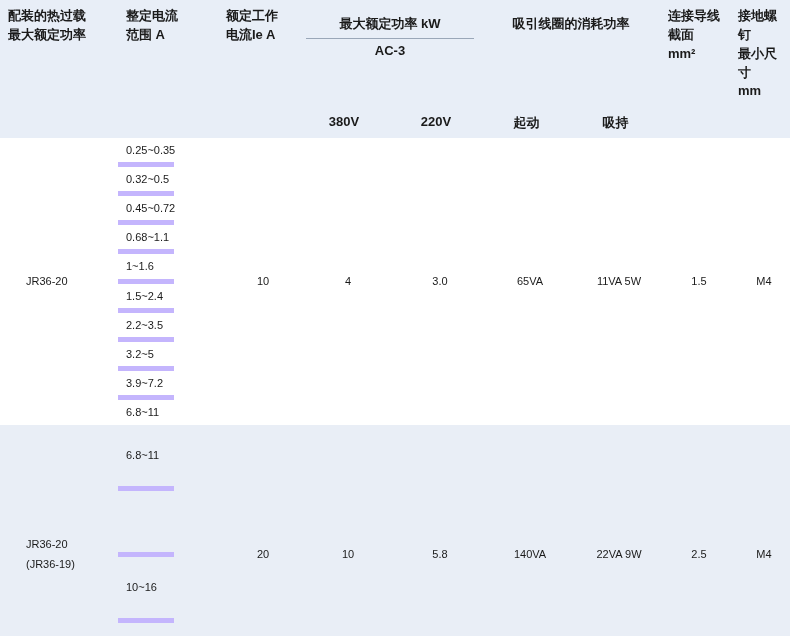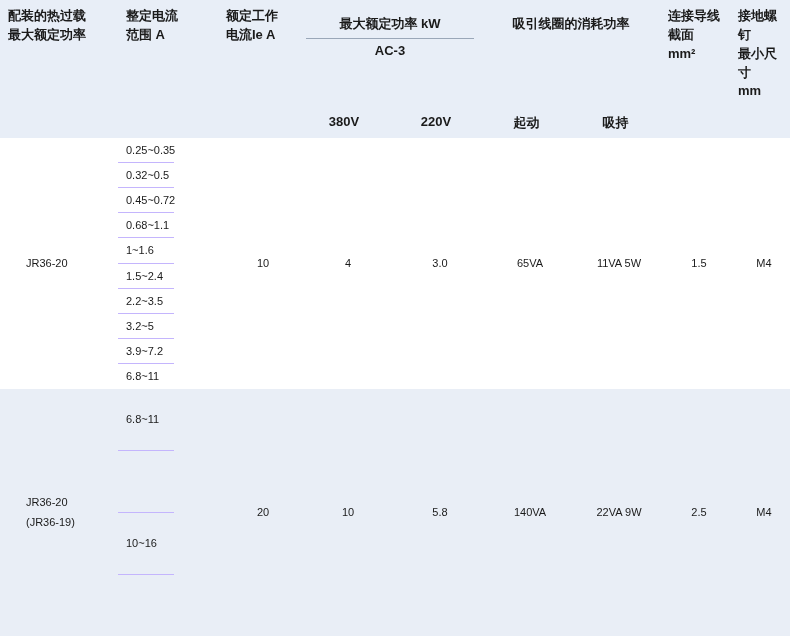--- a/index.html
+++ b/index.html
@@ -75,21 +75,21 @@
   .model-cell {
     text-align: left;
     padding-left: 26px;
     line-height: 1.9;
   }
   .range-stack {
     padding: 0;
   }
   .range-item {
     padding: 6px 0 5px 8px;
-    border-bottom: 1px solid #c4b5fd;
+    border-bottom: 5px solid #c4b5fd;
     line-height: 1.2;
     margin-right: 44px;
   }
   .range-item.first {
     border-top: none;
   }
   .range-item.blank {
     color: transparent;
   }
   .range-item.norule {

